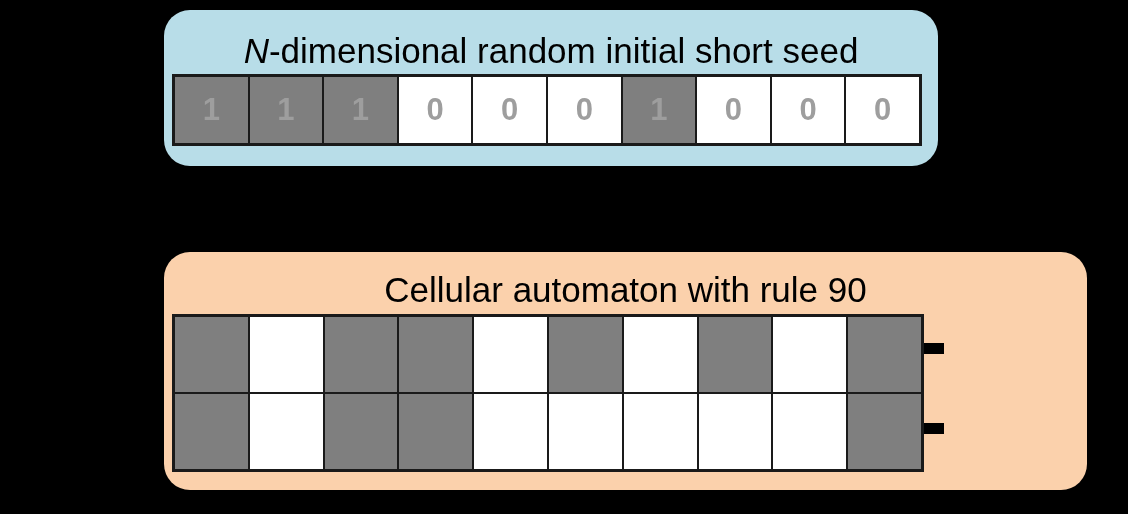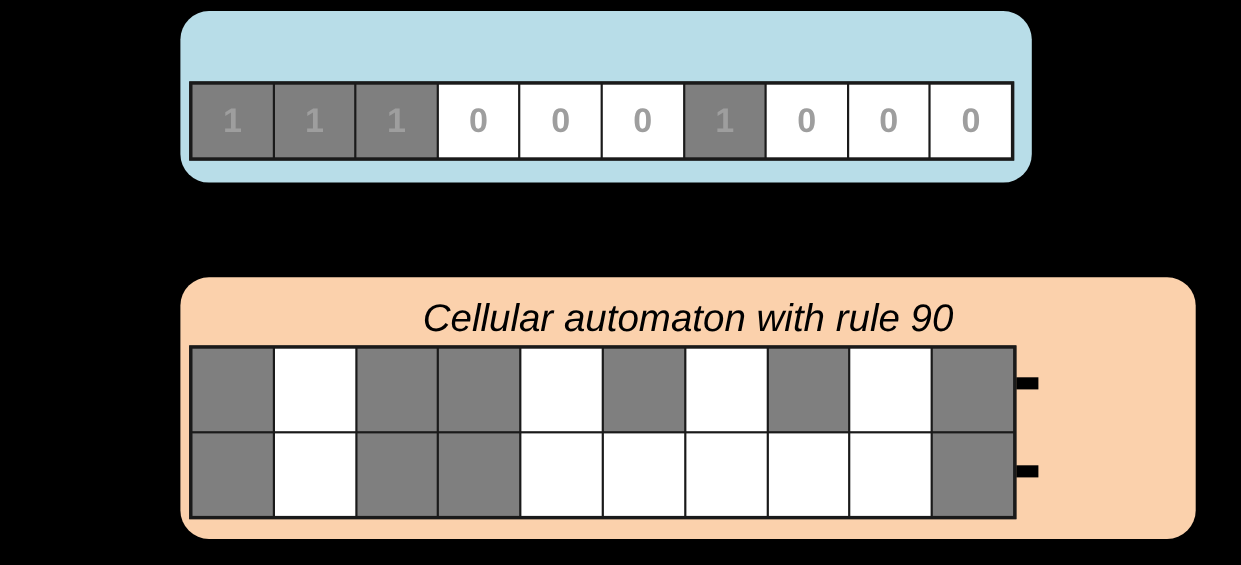--- a/index.html
+++ b/index.html
@@ -38,21 +38,20 @@
     height: 156px;
     background: #b8dde8;
   }
 
   .panel-automaton {
     left: 164px;
     top: 252px;
     width: 923px;
     height: 238px;
     background: #fbd1ac;
-    font-style: italic;
   }
 
   
   .notch {
     position: absolute;
     background: #000000;
     left: 924px;
     width: 20px;
     height: 11px;
   }
@@ -127,20 +126,23 @@
   .cell.off { background: #ffffff; }
 
   .cell.nolabel { font-size: 0; color: transparent; }
 </style>
 </head>
 <body>
 
 <div class="stage">
 
   <div class="panel panel-seed">
+    <div class="panel-title">
+      <span class="title-italic">N</span><span>-dimensional random initial short seed</span>
+    </div>
     <div class="grid grid-seed">
       <div class="grid-row" id="seed-row">
           <div class="cell on">1</div>
           <div class="cell on">1</div>
           <div class="cell on">1</div>
           <div class="cell off">0</div>
           <div class="cell off">0</div>
           <div class="cell off">0</div>
           <div class="cell on">1</div>
           <div class="cell off">0</div>

